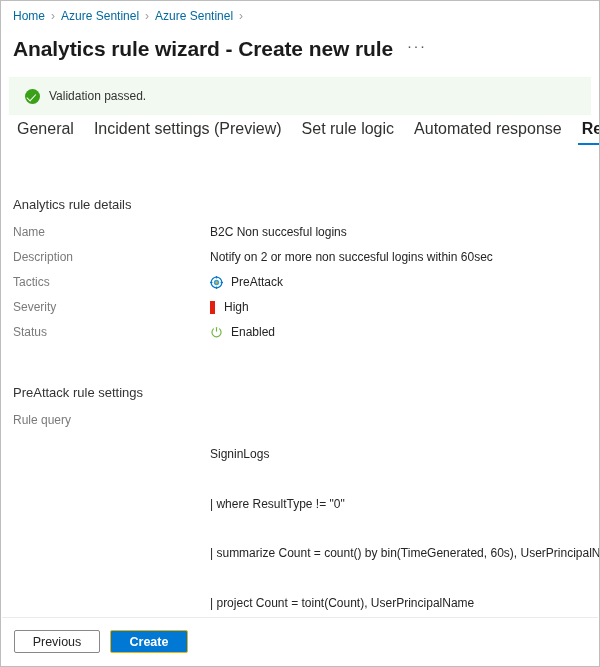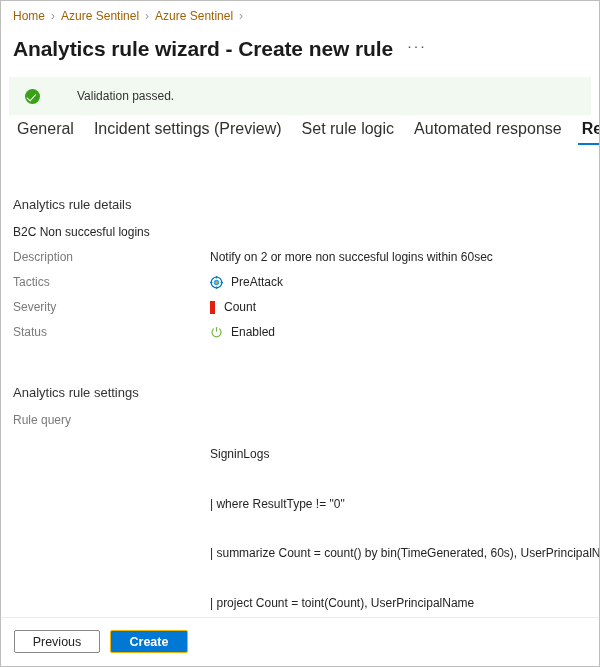--- a/index.html
+++ b/index.html
@@ -23,21 +23,21 @@
 
   
   .breadcrumb {
     display: flex;
     align-items: center;
     padding: 6px 0 0 12px;
     font-size: 12px;
     height: 18px;
   }
   .crumb {
-    color: #a16207;
+    color: #0369a1;
     cursor: pointer;
     white-space: nowrap;
   }
   .crumb-sep {
     color: #9e9e9e;
     margin: 0 6px;
     font-size: 12px;
   }
 
   
@@ -66,21 +66,20 @@
 
   
   .validation {
     margin: 10px 8px 0 8px;
     background: #f2f9f1;
     height: 38px;
     display: flex;
     align-items: center;
     padding-left: 16px;
     box-sizing: border-box;
-    gap: 28px;
   }
   .check-icon {
     width: 15px;
     height: 15px;
     flex: 0 0 15px;
     border-radius: 50%;
     background: #3aa017;
     position: relative;
     margin-right: 9px;
   }
@@ -260,20 +259,21 @@
     <div class="tab">Set rule logic</div>
     <div class="tab">Automated response</div>
     <div class="tab active">Review and create</div>
   </div>
 
   <div class="content">
 
     <div class="section-head">Analytics rule details</div>
 
     <div class="row">
+      <div class="row-label">Name</div>
       <div class="row-value">B2C Non succesful logins</div>
     </div>
 
     <div class="row">
       <div class="row-label">Description</div>
       <div class="row-value">Notify on 2 or more non succesful logins within 60sec</div>
     </div>
 
     <div class="row">
       <div class="row-label">Tactics</div>
@@ -290,38 +290,38 @@
           </svg>
         </span>
         <span>PreAttack</span>
       </div>
     </div>
 
     <div class="row">
       <div class="row-label">Severity</div>
       <div class="row-value">
         <span class="severity-bar"></span>
-        <span>Count</span>
+        <span>High</span>
       </div>
     </div>
 
     <div class="row">
       <div class="row-label">Status</div>
       <div class="row-value">
         <span class="power-icon">
           <svg width="13" height="13" viewBox="0 0 16 16">
             <path d="M4.2 3.6a5.6 5.6 0 1 0 7.6 0" fill="none" stroke="#6eb33f" stroke-width="1.4" stroke-linecap="round"></path>
             <rect x="7.3" y="1.2" width="1.4" height="6" rx="0.6" fill="#6eb33f"></rect>
           </svg>
         </span>
         <span>Enabled</span>
       </div>
     </div>
 
-    <div class="section-head settings">Analytics rule settings</div>
+    <div class="section-head settings">PreAttack rule settings</div>
 
     <div class="row query">
       <div class="row-label">Rule query</div>
       <div class="row-value">
         <div class="query-block">
           <div>SigninLogs</div>
           <div>| where ResultType != "0"</div>
           <div>| summarize Count = count() by bin(TimeGenerated, 60s), UserPrincipalName</div>
           <div>| project Count = toint(Count), UserPrincipalName</div>
           <div>| where Count &gt;= 1</div>

